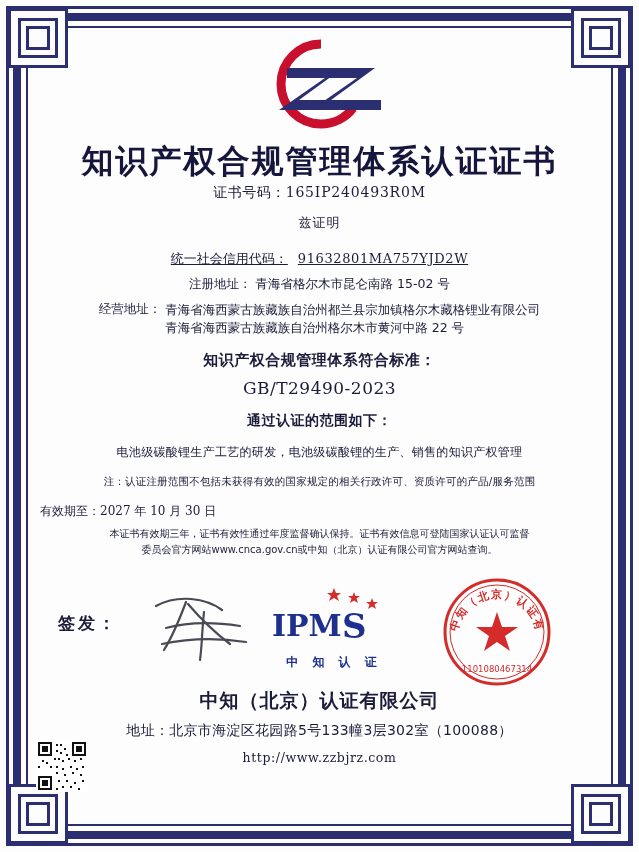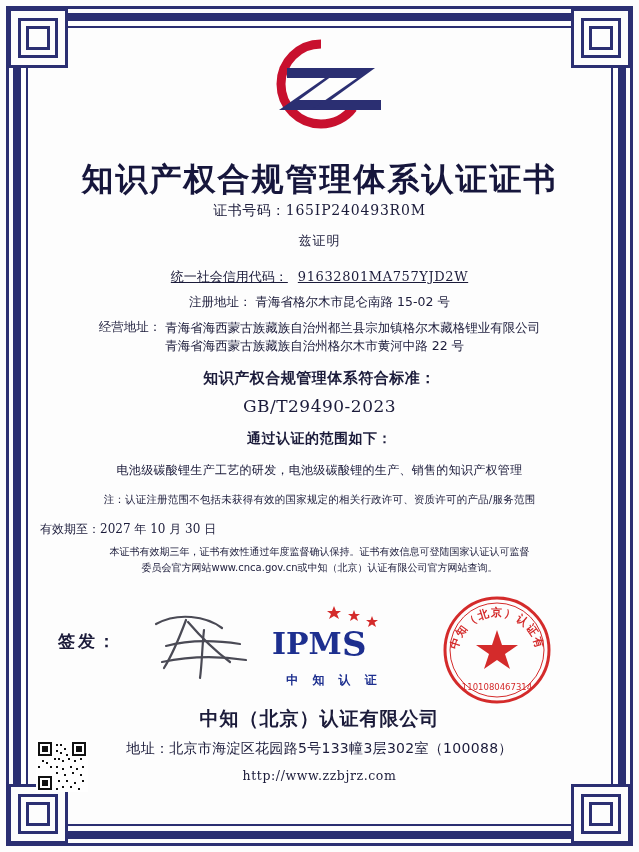--- a/index.html
+++ b/index.html
@@ -85,21 +85,21 @@
 
   
   .logo {
     margin-top: 6px;
     width: 170px;
     height: 92px;
     position: relative;
   }
   
   .main-title {
-    margin-top: 28px;
+    margin-top: 10px;
     font-family: "DejaVu Serif", "Liberation Serif", serif;
     font-size: 32px;
     font-weight: bold;
     letter-spacing: 2px;
     color: #16163c;
     white-space: nowrap;
   }
   .cert-no {
     font-size: 14px;
     letter-spacing: 0.5px;

